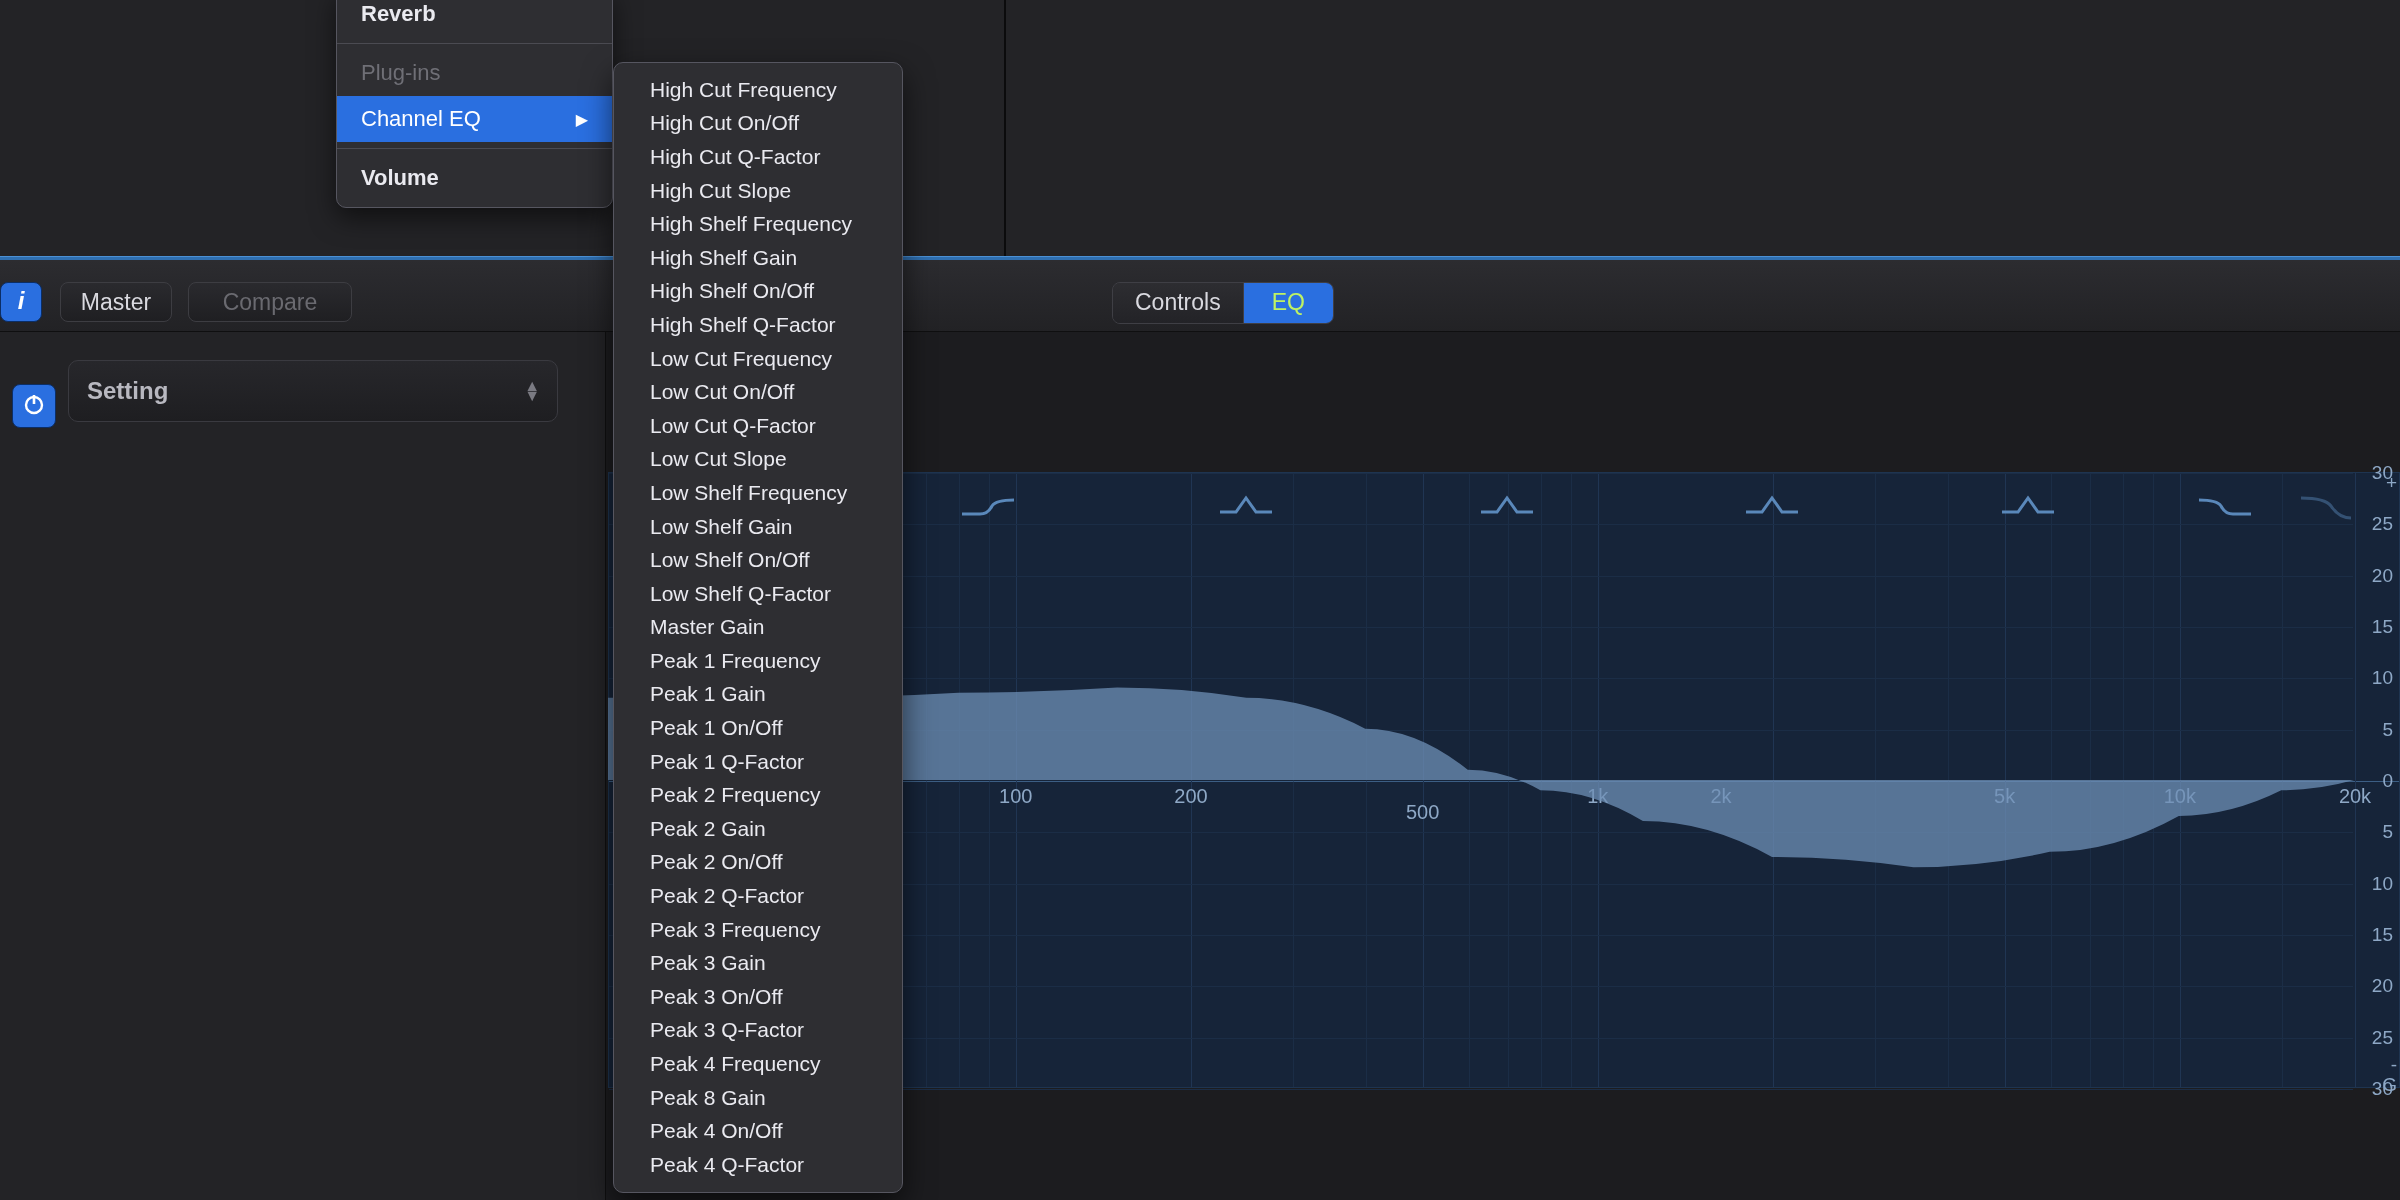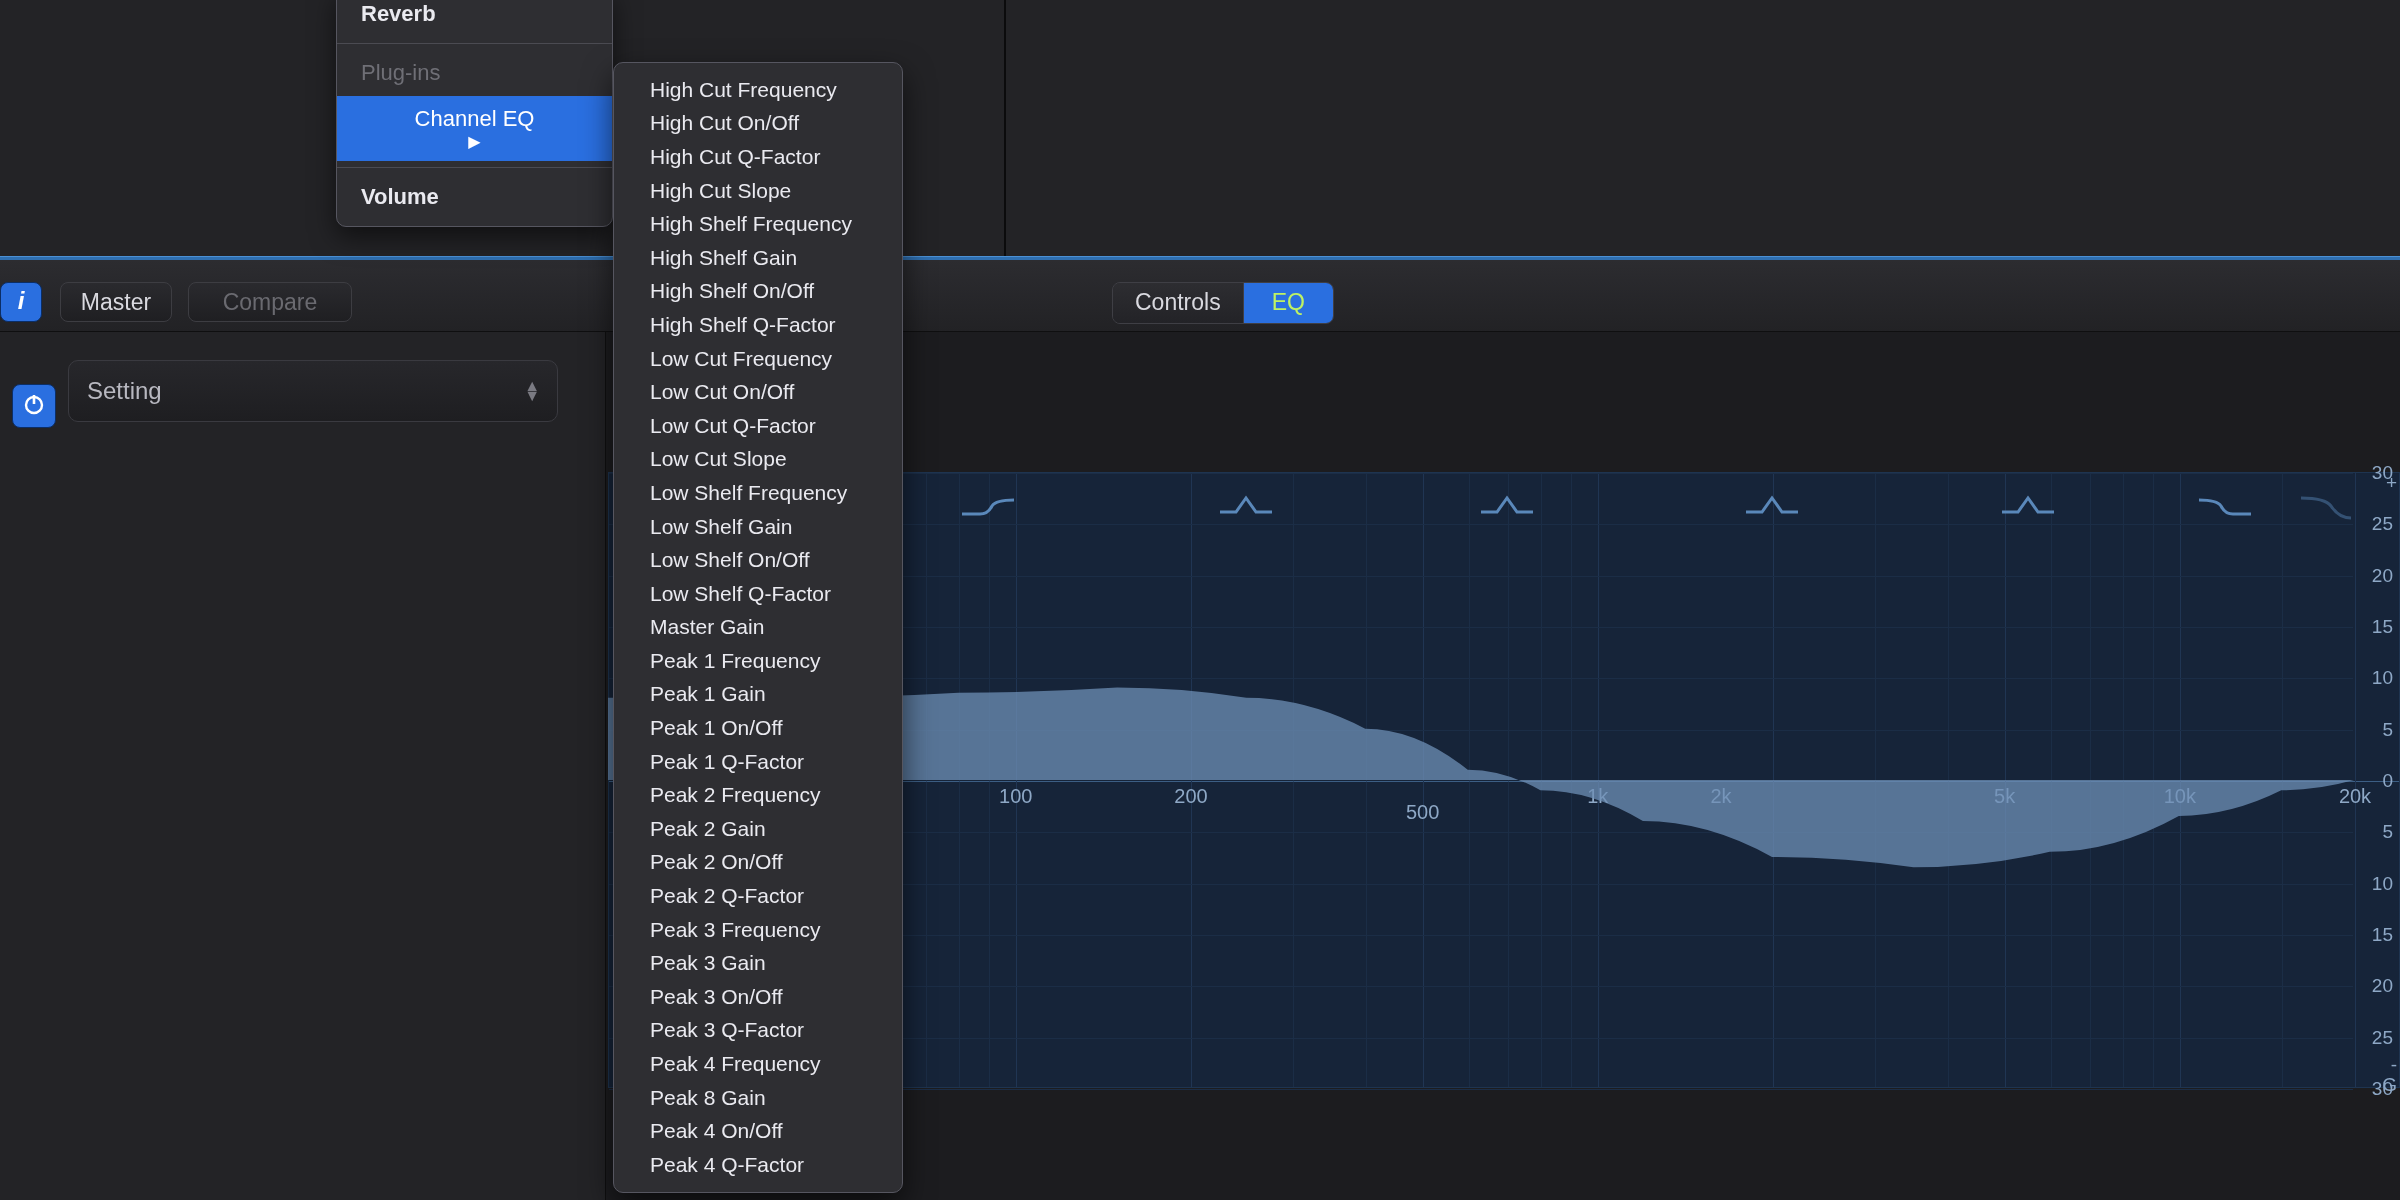--- a/index.html
+++ b/index.html
@@ -106,21 +106,21 @@
 .setting-select {
   position: absolute;
   left: 68px; top: 360px;
   width: 490px; height: 62px;
   border-radius: 10px;
   border: 1px solid #3a3a40;
   background: linear-gradient(#27272b, #1e1e21);
   color: #b8b8c0;
   font-size: 24px;
   padding: 0 18px;
-  display: flex; align-items: center; justify-content: space-between;
+  display: flex; align-items: center; justify-content: space-between; font-weight: bold;
 }
 .setting-select .arrows { color: #7a7a82; font-size: 16px; line-height: 10px; letter-spacing: -1px; }
 
 
 .eq-plot {
   position: absolute;
   left: 608px; top: 472px;
   width: 1792px; height: 616px;
   background: #162439;
   border: 1px solid #1e3450;
@@ -169,21 +169,21 @@
   box-shadow: 0 10px 26px rgba(0,0,0,.55);
 }
 .menu-primary .sep { height: 1px; background: #4b4b52; margin: 6px 0; }
 .menu-primary .item {
   padding: 10px 24px;
   color: #eaeaf0;
   font-size: 22px;
   display: flex; justify-content: space-between; align-items: center;
 }
 .menu-primary .item.disabled { color: #6f6f76; }
-.menu-primary .item.selected { background: #2a6fe0; color: #fff; flex-direction: column; }
+.menu-primary .item.selected { background: #2a6fe0; color: #fff; }
 .menu-primary .item.bold { font-weight: 600; }
 .menu-primary .item .arrow { font-size: 16px; }
 
 
 .menu-sub {
   position: absolute;
   left: 613px; top: 62px;
   width: 290px;
   background: #2e2e32;
   border: 1px solid #565660;

